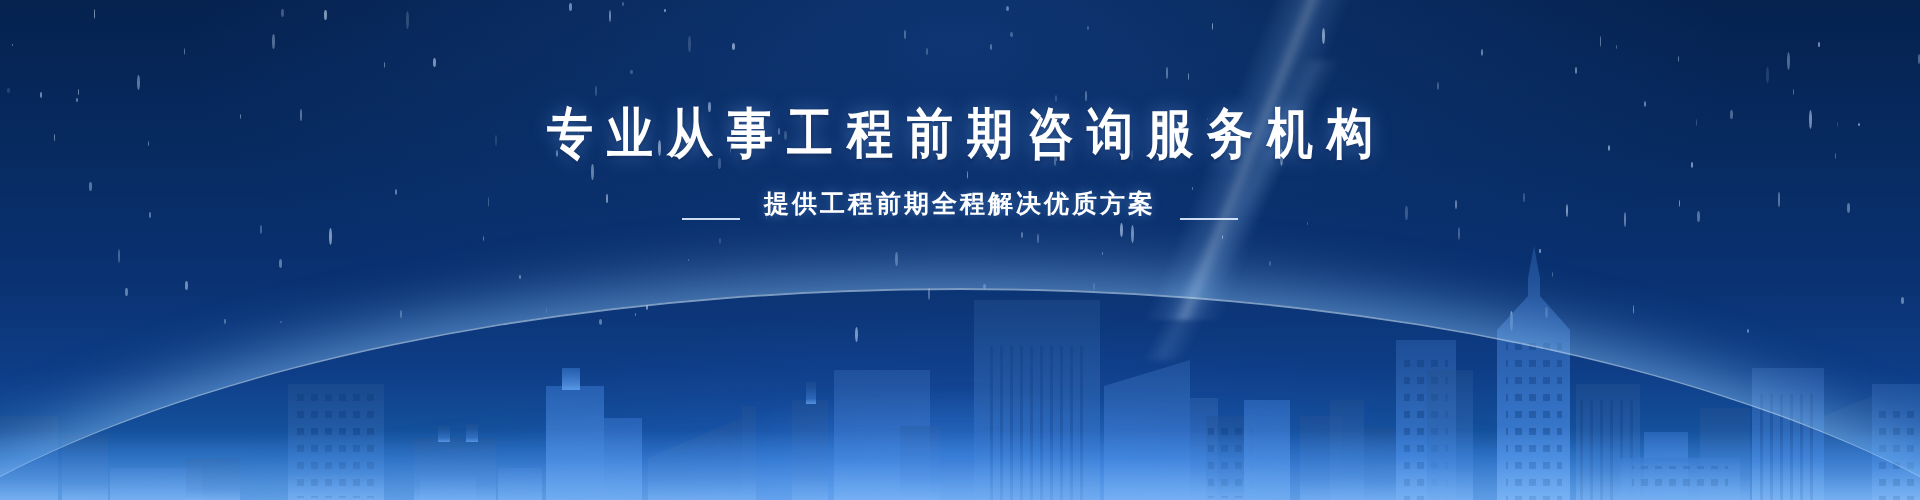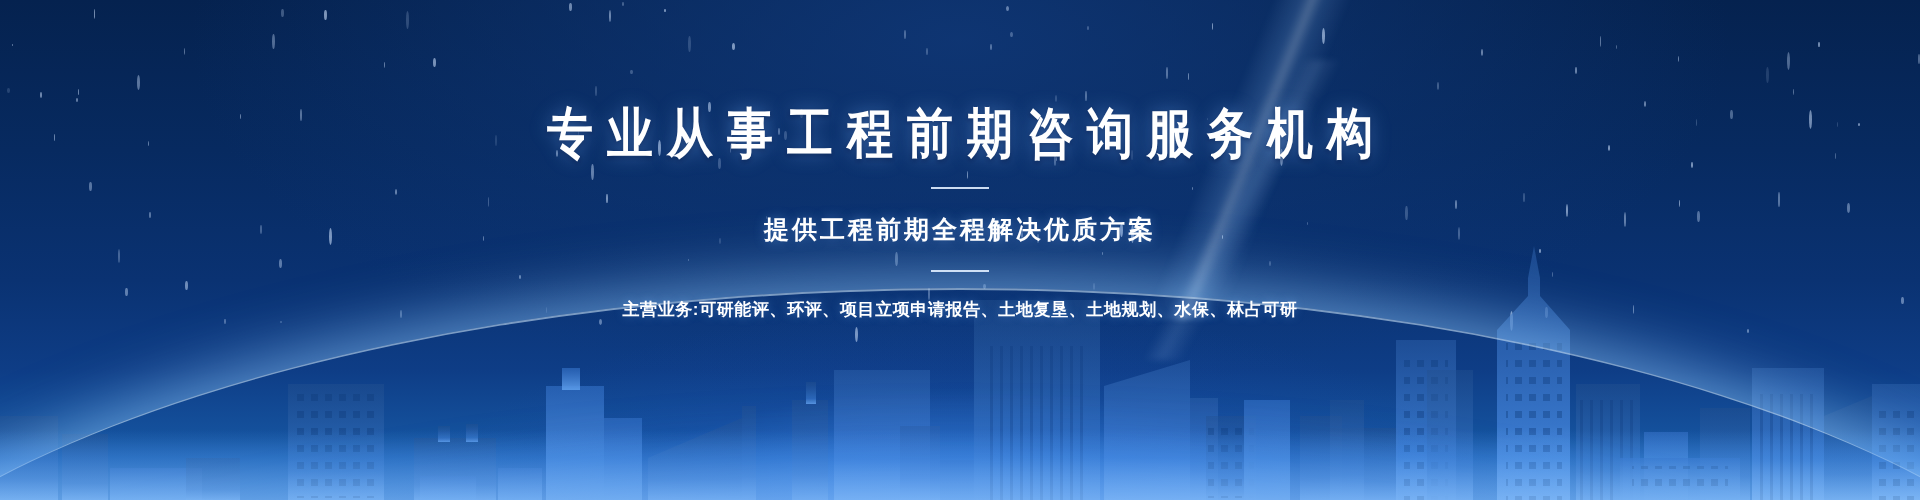--- a/index.html
+++ b/index.html
@@ -103,23 +103,22 @@
     letter-spacing:14px;
     text-indent:14px;
     line-height:1;
     white-space:nowrap;
     text-shadow:0 0 18px rgba(120,180,255,.45), 0 2px 4px rgba(0,20,60,.55);
     transform:scaleY(1.18);
     transform-origin:center top;
   }
 
   .sub-row {
-    display:flex; align-items:center; gap:24px;
+    display:flex; align-items:flex-end; gap:24px;
     margin-top:35px;
-    flex-direction:column;
   }
   .dash {
     width:58px; height:0;
     border-top:2px solid rgba(225,238,255,.9);
   }
   .subline {
     font-size:25px; font-weight:bold; color:#ffffff;
     letter-spacing:3px; white-space:nowrap;
     text-shadow:0 0 12px rgba(120,180,255,.45);
   }
@@ -371,16 +370,15 @@
   <div class="content">
 
     <div class="headline">专业从事工程前期咨询服务机构</div>
 
     <div class="sub-row">
       <span class="dash"></span>
       <span class="subline">提供工程前期全程解决优质方案</span>
       <span class="dash"></span>
     </div>
 
-    <div class="bizline">主营业务:可研能评、环评、项目立项申请报告、土地复垦、土地规划、水保、林占可研</div>
   </div>
 
 </div>
 
 </body></html>

